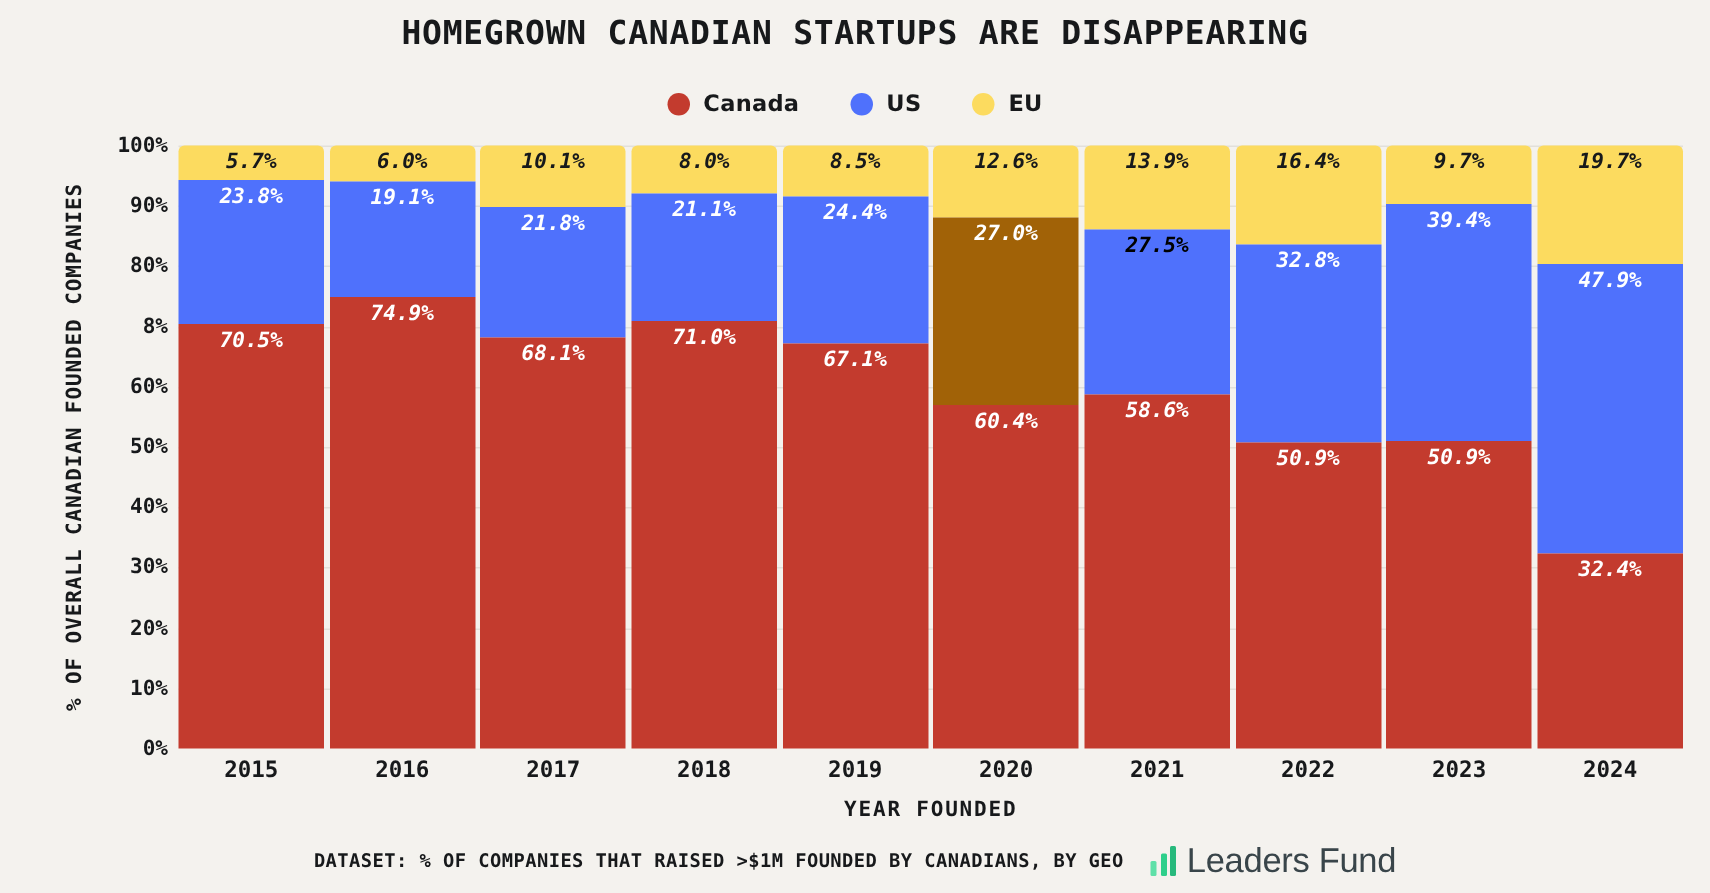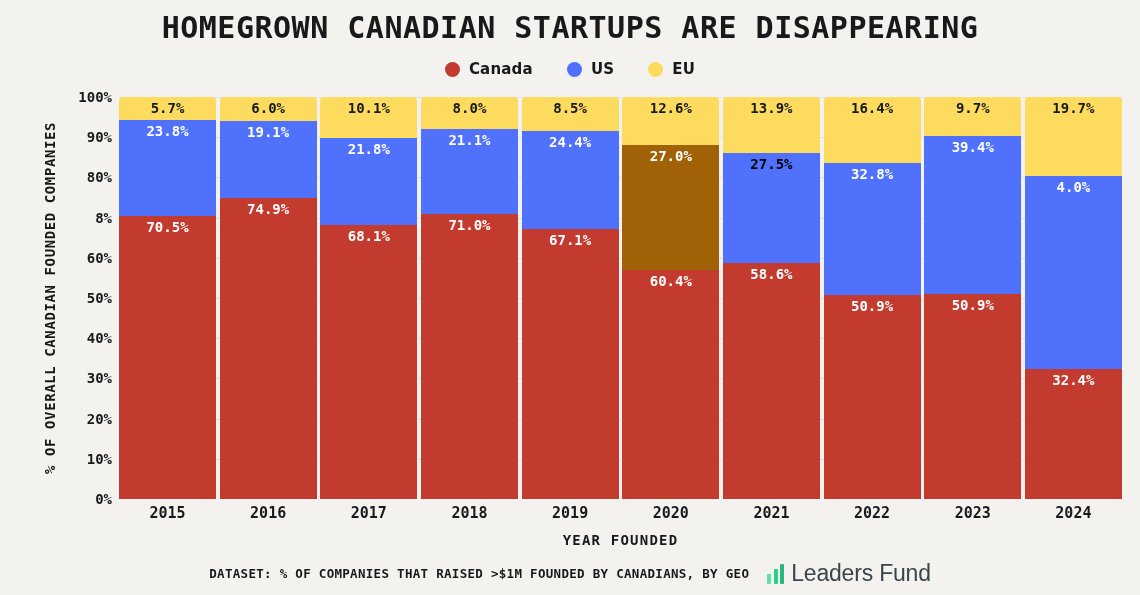--- a/index.html
+++ b/index.html
@@ -24,21 +24,21 @@
 
   
   .chart-title {
     position: absolute;
     top: 10px;
     left: 0;
     width: 1140px;
     text-align: center;
     font-family: "DejaVu Sans Mono", monospace;
     font-weight: bold;
-    font-size: 30px;
+    font-size: 22px;
     letter-spacing: 0.5px;
     color: #17191b;
     white-space: nowrap;
   }
 
   
   .legend {
     position: absolute;
     top: 60px;
     left: 0;
@@ -86,20 +86,21 @@
 
   .bars-layer {
     position: absolute;
     left: 0;
     top: 0;
     width: 100%;
     height: 100%;
     display: flex;
     justify-content: space-between;
     align-items: center;
+    font-style: italic;
   }
 
   .bar-col {
     position: relative;
     width: 97px;
     height: 100%;
     display: flex;
     flex-direction: column;
     justify-content: flex-start;
   }
@@ -393,21 +394,21 @@
           </div>
           <div class="seg seg-ca" style="height: 204.618px; background: rgb(195, 59, 46);">
             <span class="seg-label" style="color: rgb(255, 255, 255);">50.9%</span>
           </div>
         </div>
         <div class="bar-col">
           <div class="seg seg-eu" style="height: 79.194px; background: rgb(252, 219, 95);">
             <span class="seg-label" style="color: rgb(23, 25, 27);">19.7%</span>
           </div>
           <div class="seg seg-us" style="height: 192.558px; background: rgb(79, 113, 252);">
-            <span class="seg-label" style="color: rgb(255, 255, 255);">4.0%</span>
+            <span class="seg-label" style="color: rgb(255, 255, 255);">47.9%</span>
           </div>
           <div class="seg seg-ca" style="height: 130.248px; background: rgb(195, 59, 46);">
             <span class="seg-label" style="color: rgb(255, 255, 255);">32.4%</span>
           </div>
         </div>
       </div>
   </div>
 
   <div class="x-ticks" id="xticks-root">
       <div class="x-tick">2015</div>

